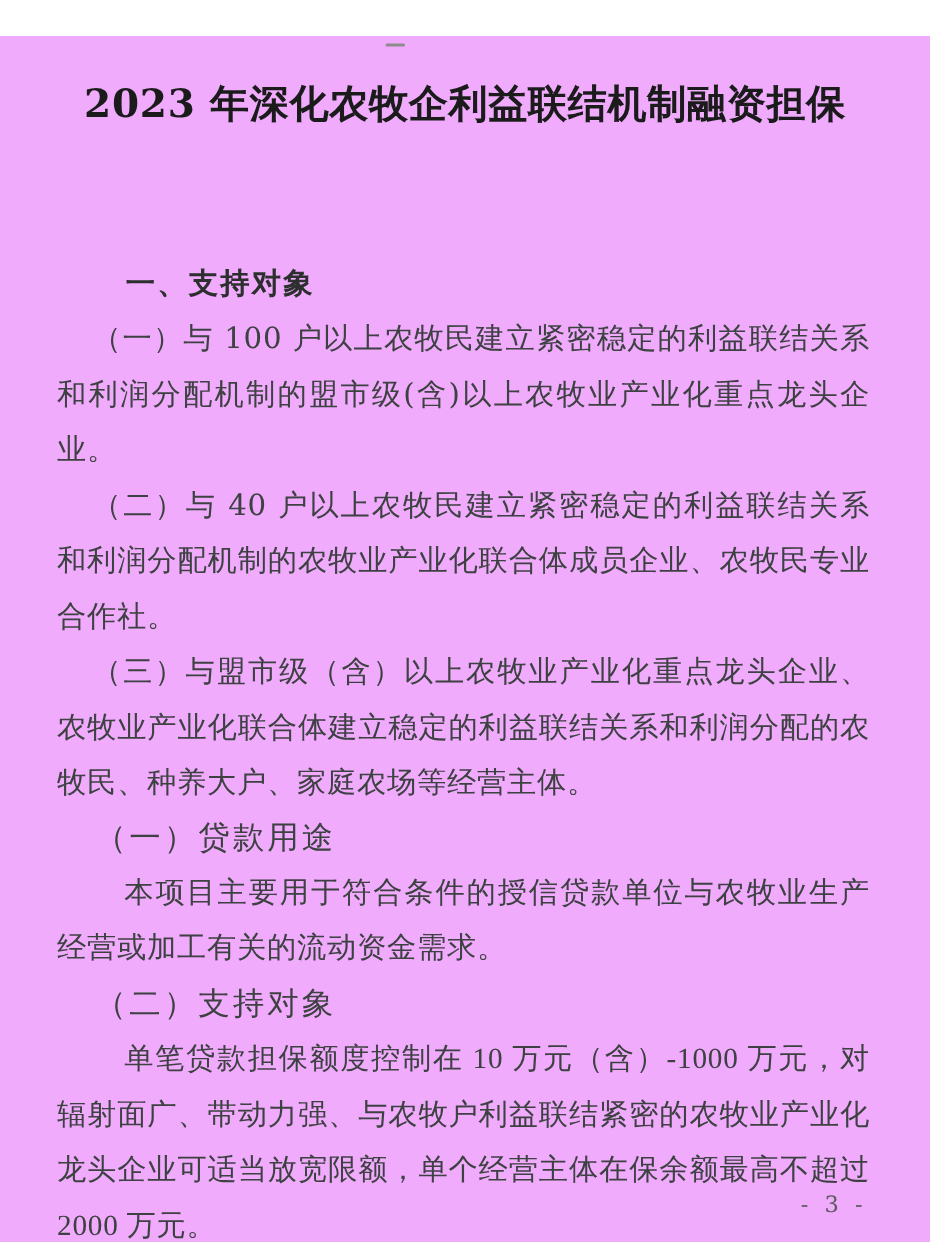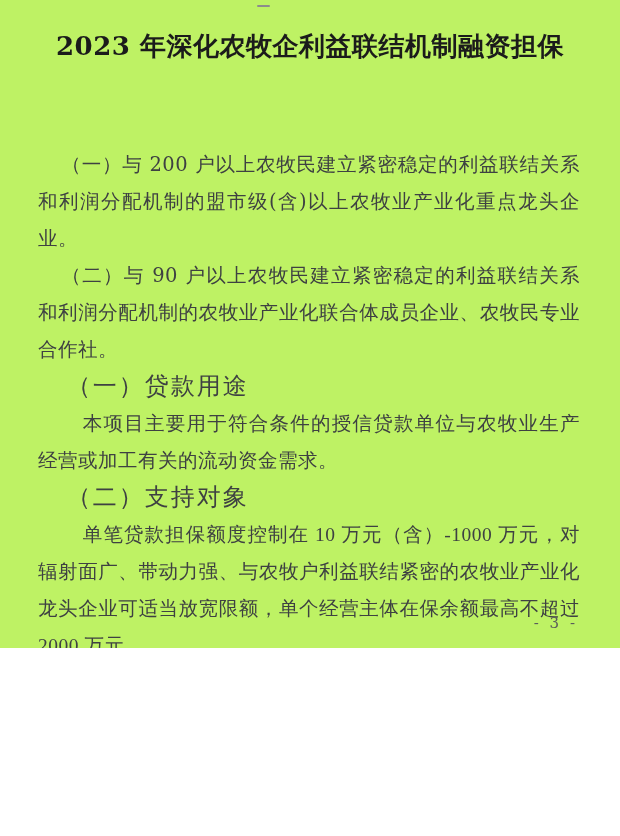--- a/index.html
+++ b/index.html
@@ -1,22 +1,23 @@
 <!DOCTYPE html>
 <html><head>
 <meta charset="utf-8">
 <style>
   html, body { margin: 0; padding: 0; }
   .page {
     position: relative;
     width: 620px;
-    height: 648px;
-    background: #bef264;
+    height: 804px;
+    background: #f0abfc;
     overflow: hidden;
     font-family: "DejaVu Serif", "Liberation Serif", serif;
+    margin-top: 24px;
   }
   .scan-artifact {
     position: absolute;
     top: 5px;
     left: 257px;
     width: 13px;
     height: 2px;
     background: #8c8c8c;
     border-radius: 1px;
   }
@@ -52,21 +53,21 @@
     color: #2d2f2f;
     text-indent: 2.35em;
     letter-spacing: 1.5px;
     text-align: left;
   }
   .sub-heading {
     text-indent: 1.2em;
     letter-spacing: 2px;
     color: #3e4142;
     font-weight: 400;
-    font-size: 24px;
+    font-size: 21px;
     text-align: left;
   }
   .para-paren { text-indent: 1.2em; letter-spacing: 0.5px; }
   .para-plain { text-indent: 2.3em; letter-spacing: 0.5px; font-family: Liberation Serif, serif; }
   .page-number {
     position: absolute;
     right: 42px;
     bottom: 16px;
     font-size: 15px;
     color: #5a5c5c;
@@ -79,23 +80,25 @@
 <div class="page">
 
   <div class="scan-artifact"></div>
 
   <h1 class="doc-title">
     <span>2023 年深化农牧企利益联结机制融资担保</span>
   </h1>
 
   <div class="content">
 
+    <h2 class="sec-heading">一、支持对象</h2>
 
-    <p class="para-paren">（一）与 200 户以上农牧民建立紧密稳定的利益联结关系和利润分配机制的盟市级(含)以上农牧业产业化重点龙头企业。</p>
-    <p class="para-paren">（二）与 90 户以上农牧民建立紧密稳定的利益联结关系和利润分配机制的农牧业产业化联合体成员企业、农牧民专业合作社。</p>
+    <p class="para-paren">（一）与 100 户以上农牧民建立紧密稳定的利益联结关系和利润分配机制的盟市级(含)以上农牧业产业化重点龙头企业。</p>
+    <p class="para-paren">（二）与 40 户以上农牧民建立紧密稳定的利益联结关系和利润分配机制的农牧业产业化联合体成员企业、农牧民专业合作社。</p>
+    <p class="para-paren">（三）与盟市级（含）以上农牧业产业化重点龙头企业、农牧业产业化联合体建立稳定的利益联结关系和利润分配的农牧民、种养大户、家庭农场等经营主体。</p>
 
 
     <h3 class="sub-heading">（一）贷款用途</h3>
     <p class="para-plain">本项目主要用于符合条件的授信贷款单位与农牧业生产经营或加工有关的流动资金需求。</p>
 
     <h3 class="sub-heading">（二）支持对象</h3>
     <p class="para-plain">单笔贷款担保额度控制在 10 万元（含）-1000 万元，对辐射面广、带动力强、与农牧户利益联结紧密的农牧业产业化龙头企业可适当放宽限额，单个经营主体在保余额最高不超过 2000 万元。</p>
 
   </div>
 

